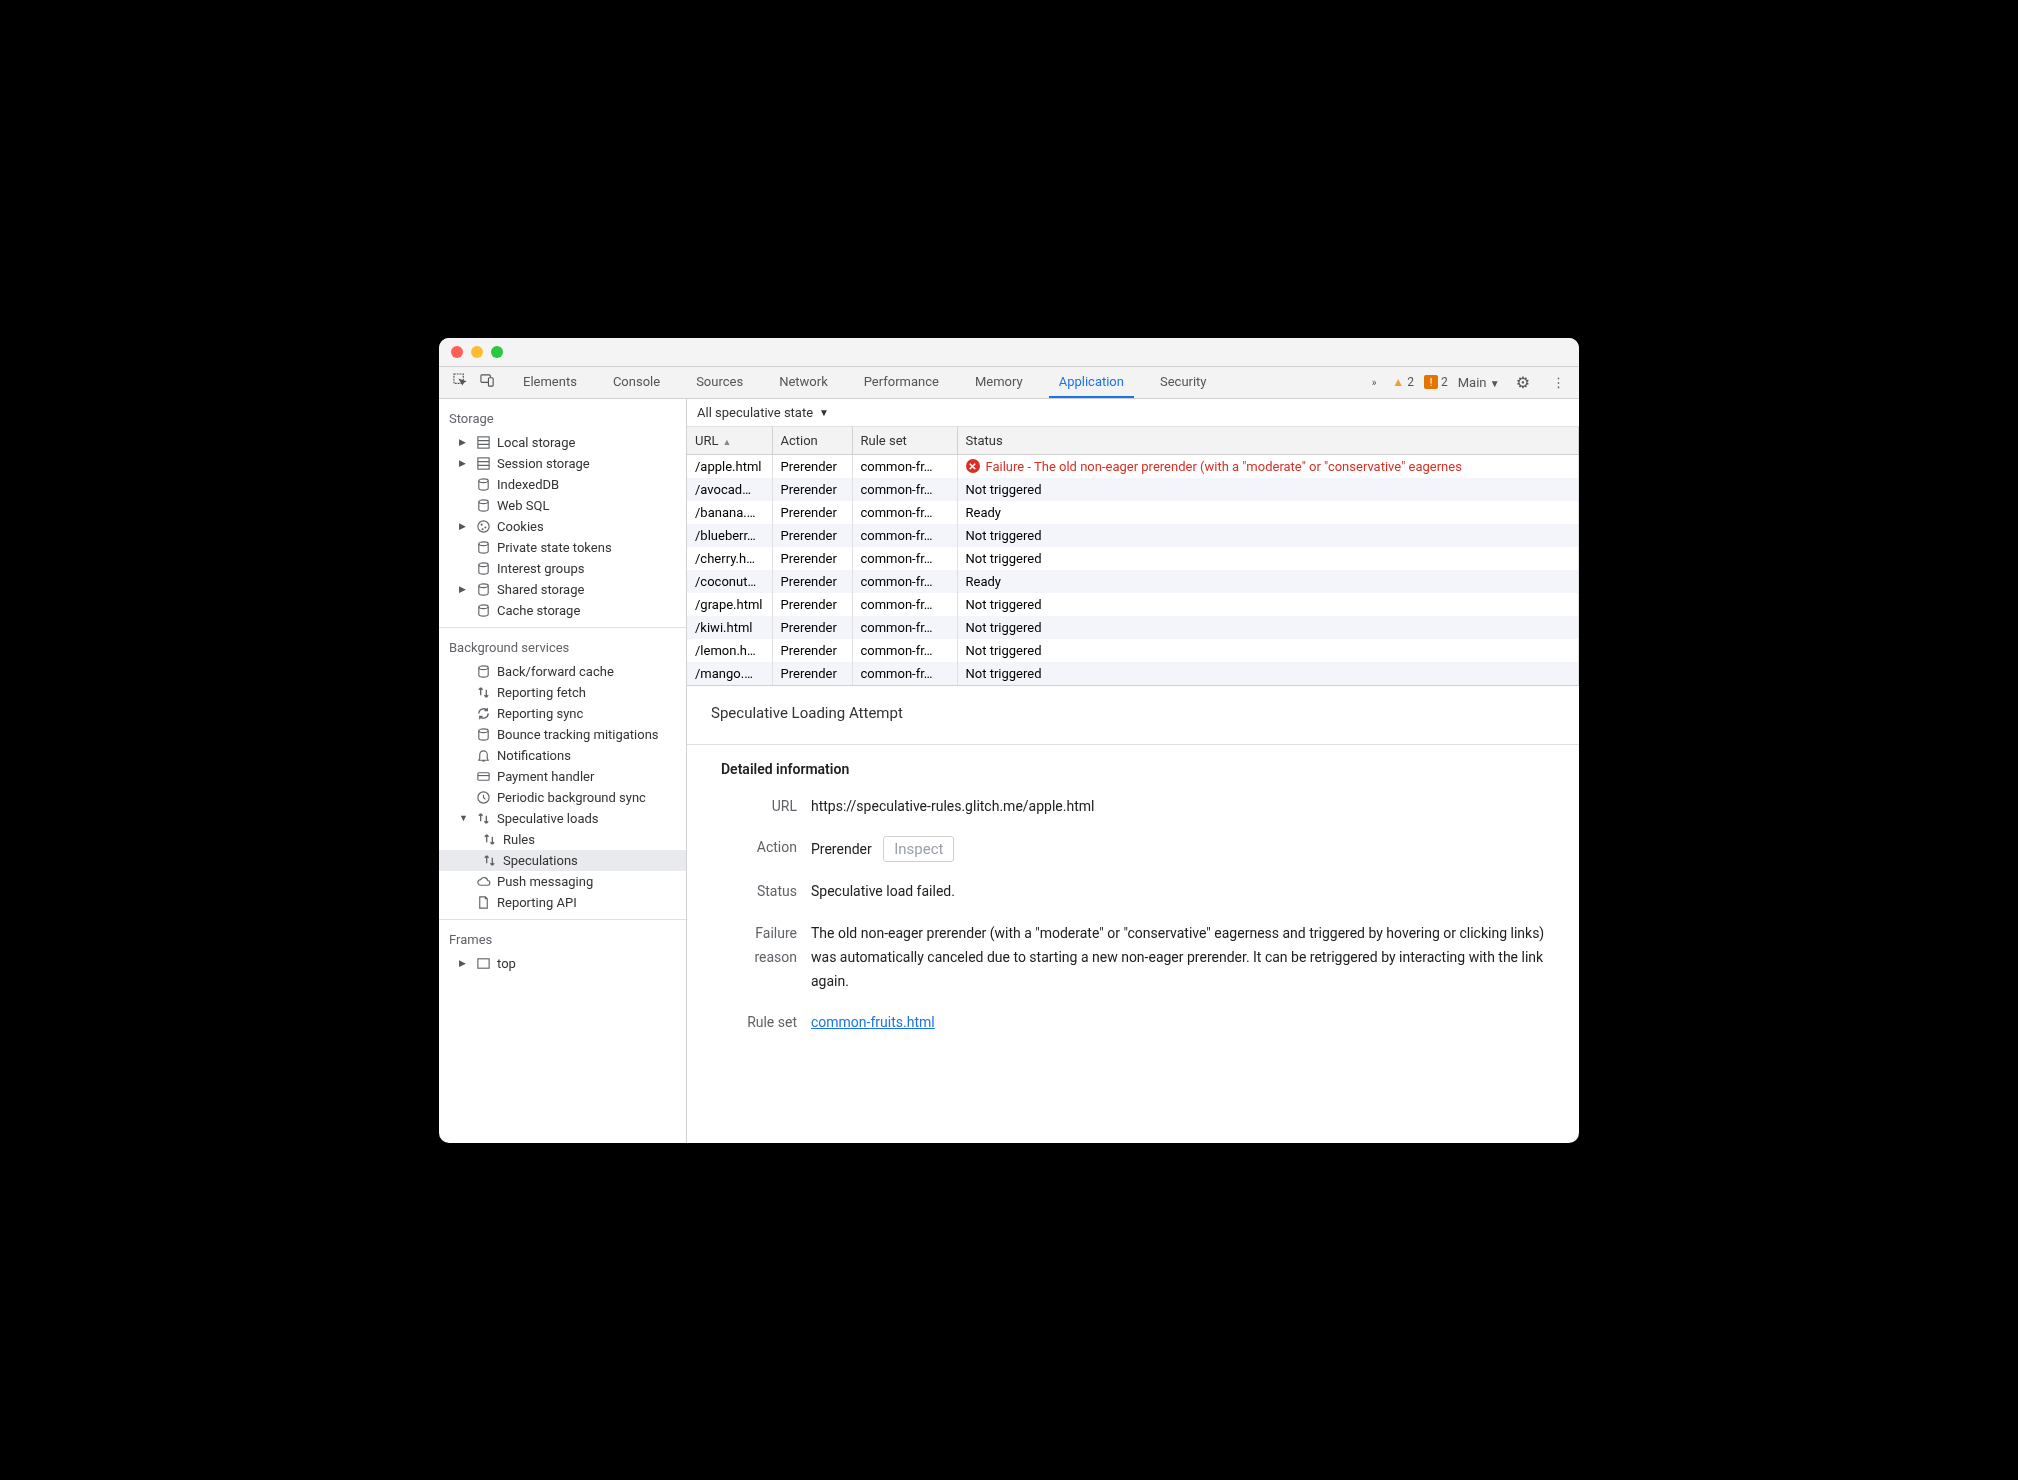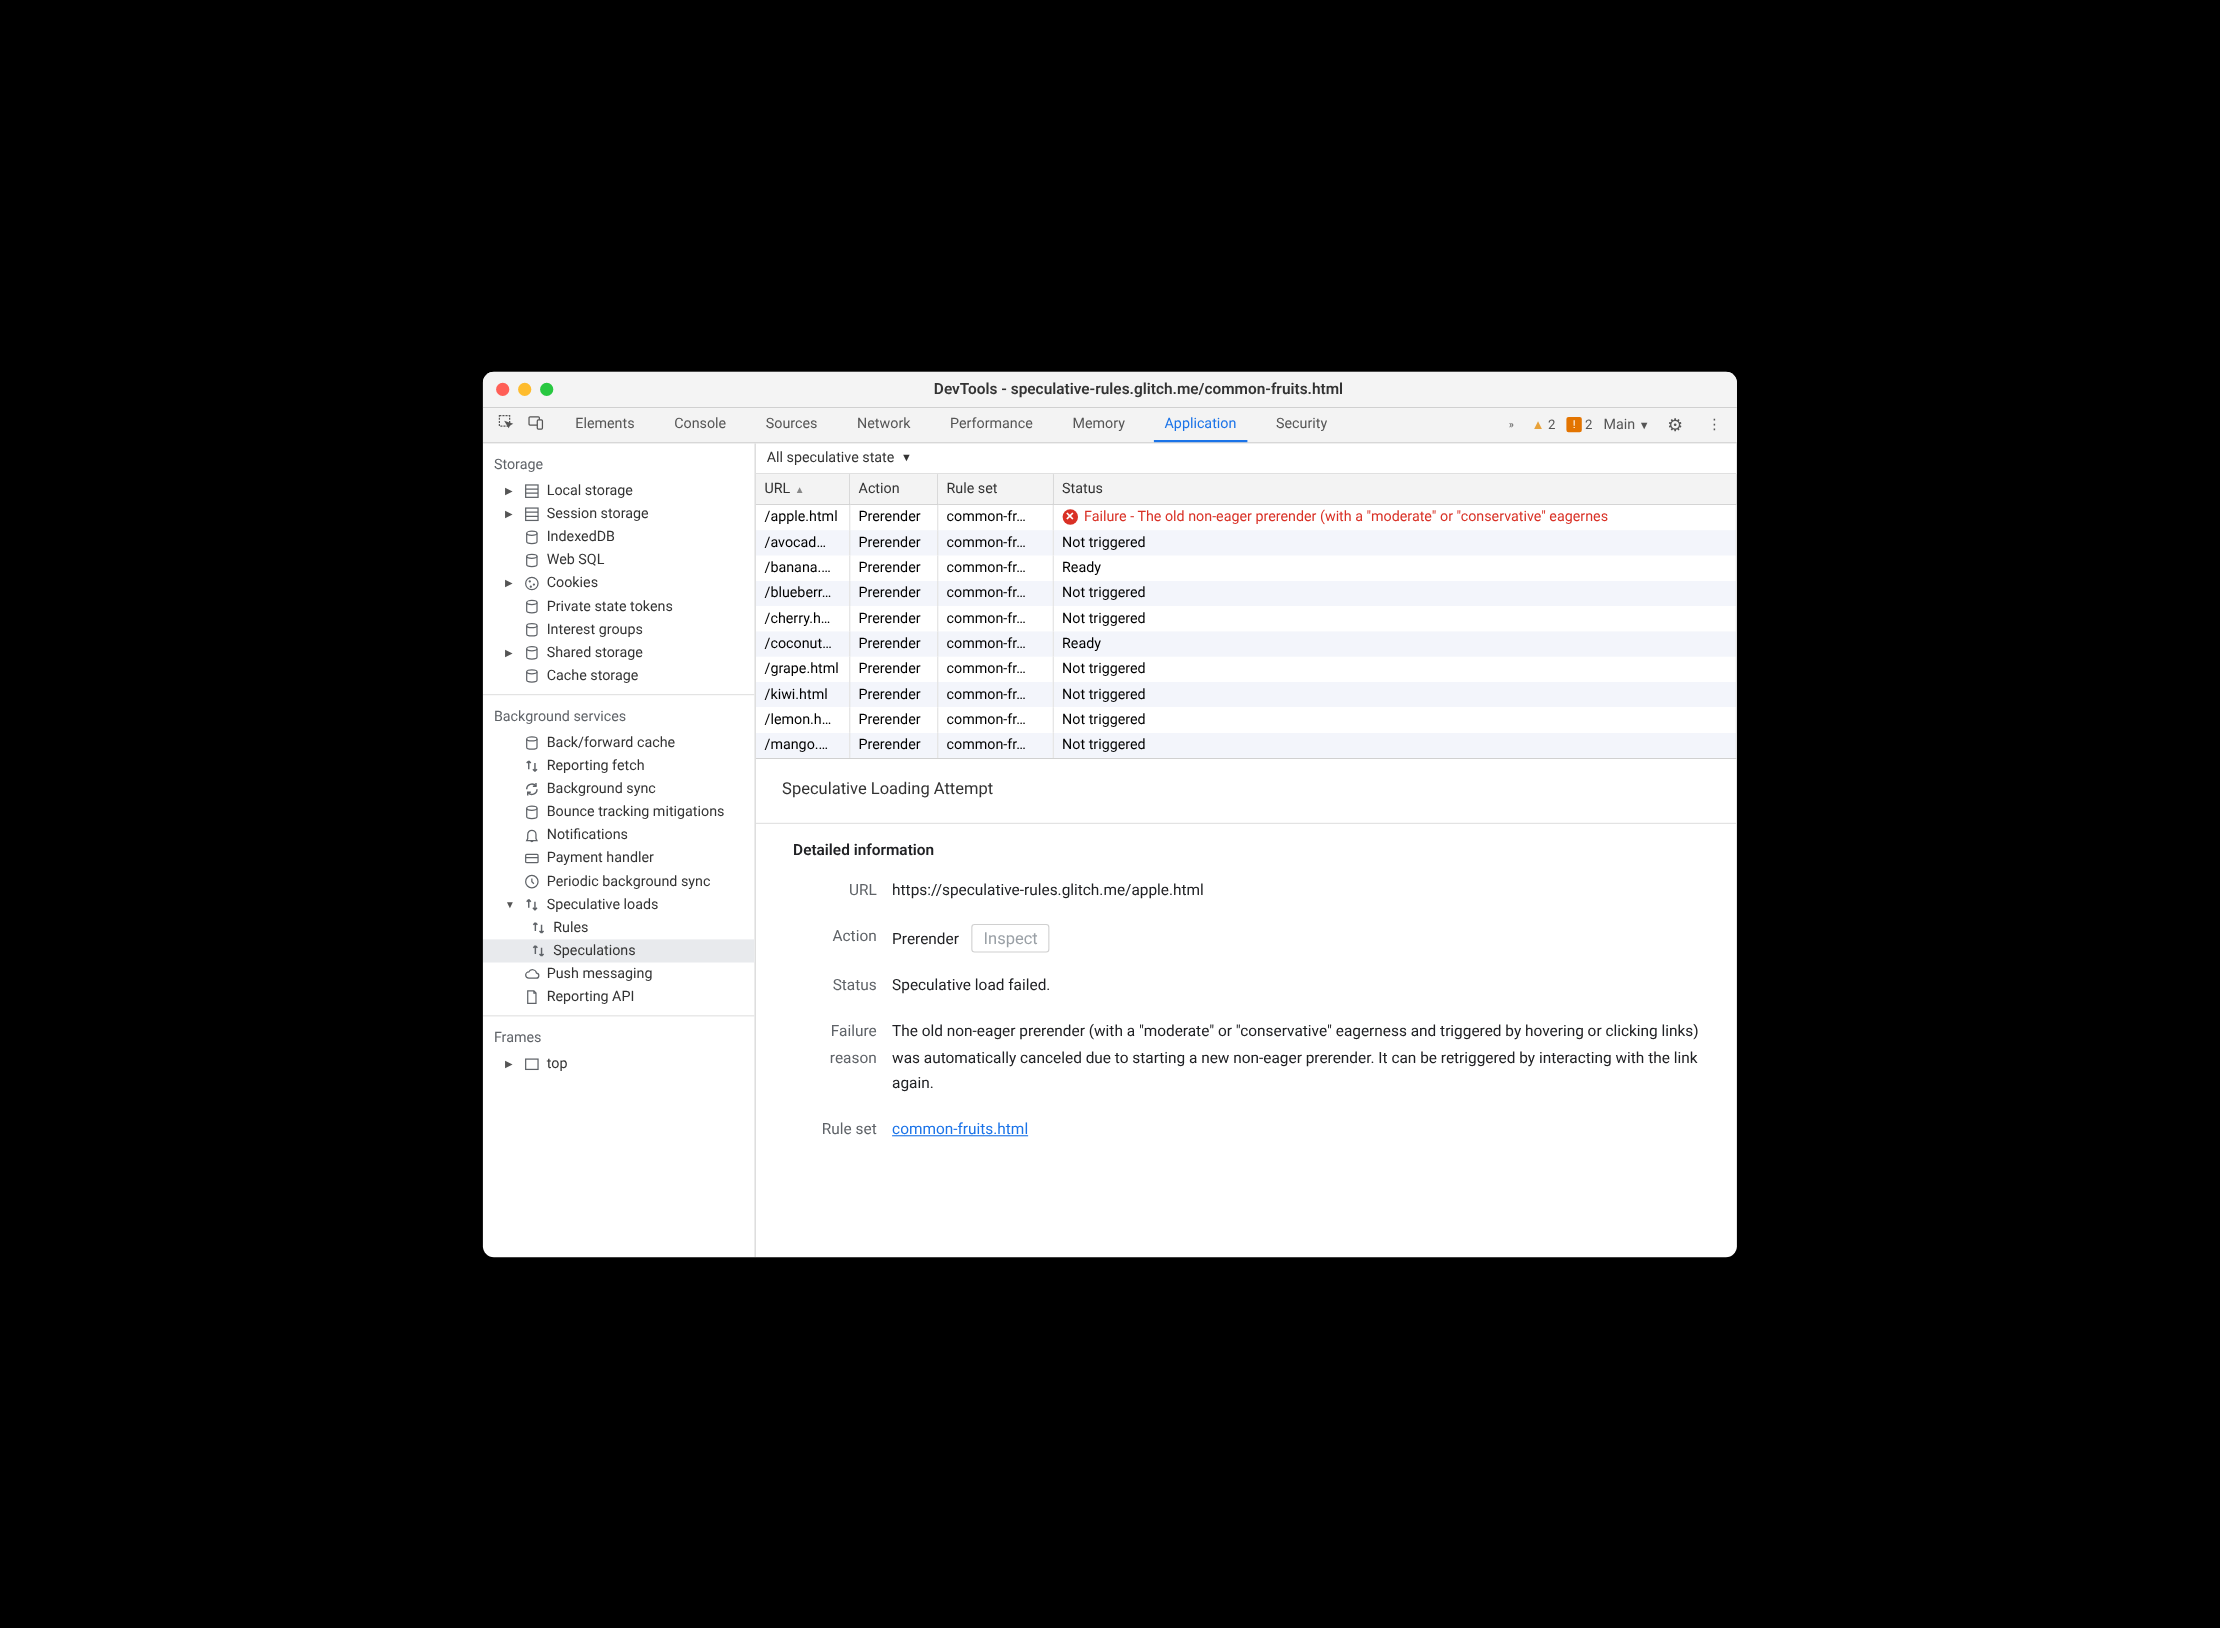--- a/index.html
+++ b/index.html
@@ -58,21 +58,20 @@
 </head>
 <body>
 
 <div class="window">
   <div class="titlebar">
     <div class="traffic">
       <div class="tl red"></div>
       <div class="tl yellow"></div>
       <div class="tl green"></div>
     </div>
-    <div class="title-text">DevTools - speculative-rules.glitch.me/common-fruits.html</div>
   </div>
 
   <div class="toolbar">
     <span class="tool-icon">
       <svg viewBox="0 0 16 16" fill="none" stroke="currentColor" stroke-width="1.2">
           <rect x="1" y="1" width="10" height="10" stroke-dasharray="2 1"></rect>
           <path d="M7 7 l6 2-2 1-1 2z" fill="currentColor"></path>
         </svg>
     </span>
     <span class="tool-icon">
@@ -226,21 +225,21 @@
           <span>Reporting fetch</span>
         </div>
         <div class="side-item">
           <span class="arrow"></span>
           <span class="ico">
             <svg viewBox="0 0 16 16" fill="none" stroke="currentColor" stroke-width="1.4">
               <path d="M13 8a5 5 0 0 1-9 3M3 8a5 5 0 0 1 9-3"></path>
               <path d="M12 2v3h-3M4 14v-3h3"></path>
             </svg>
           </span>
-          <span>Background sync</span>
+          <span>Reporting sync</span>
         </div>
         <div class="side-item">
           <span class="arrow"></span>
           <span class="ico">
             <svg viewBox="0 0 16 16" fill="none" stroke="currentColor" stroke-width="1.2">
               <ellipse cx="8" cy="4" rx="5" ry="2"></ellipse>
               <path d="M3 4v8c0 1.1 2.2 2 5 2s5-.9 5-2V4"></path>
             </svg>
           </span>
           <span>Bounce tracking mitigations</span>

